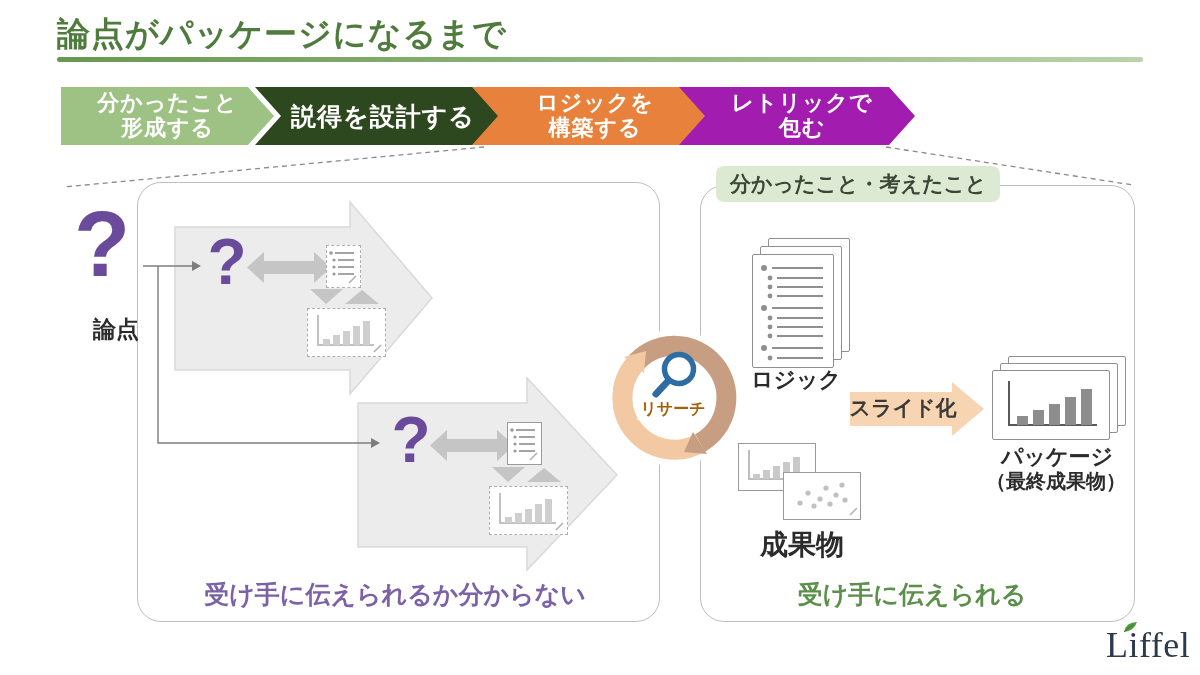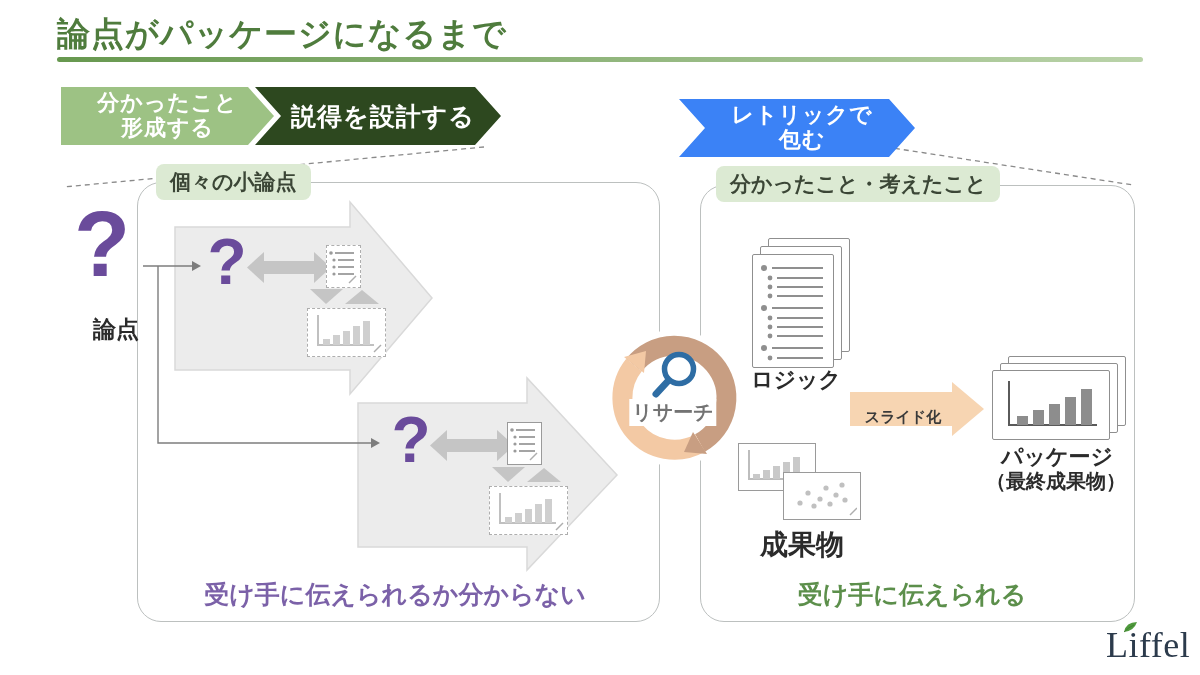--- a/index.html
+++ b/index.html
@@ -16,40 +16,40 @@
         background:linear-gradient(to right,#67984f,#bad3a9);}
   
   .step{top:87px;height:58px;display:flex;flex-direction:column;align-items:center;justify-content:center;
         color:#fff;font-weight:800;font-size:22px;line-height:1.12;letter-spacing:1px;text-align:center;}
   .step span{display:block;}
   .chev-first{clip-path:polygon(0 0,calc(100% - 26px) 0,100% 50%,calc(100% - 26px) 100%,0 100%);}
   .chev{clip-path:polygon(0 0,calc(100% - 26px) 0,100% 50%,calc(100% - 26px) 100%,0 100%,26px 50%);padding-left:10px;}
   .s1{left:61px;width:213px;background:#9dc284;}
   .s2{left:255px;width:236px;background:#2d481f;font-size:25px;}
   .s3{left:472px;width:226px;background:#e8813c;}
-  .s4{left:679px;width:226px;background:#3b82f6;margin-top:12px;}
+  .s4{left:679px;width:226px;background:#a21caf;}
   .s5{left:886px;width:254px;background:#2d481f;}
   
   .panel{background:#fff;border:1.6px solid #bcc0bf;border-radius:24px;}
   .panel-left{left:137px;top:182px;width:521px;height:438px;}
   .panel-right{left:700px;top:185px;width:433px;height:435px;}
   .tag{background:#dcead3;border-radius:8px;color:#3b4636;font-weight:800;font-size:21px;
        display:flex;align-items:center;justify-content:center;height:36px;padding:0 14px;white-space:nowrap;z-index:3;}
   .tag1{left:156px;top:164px;}
   .tag2{left:716px;top:166px;}
   
   .bigq{left:74px;top:198px;font-size:92px;font-weight:700;color:#6a4b9b;line-height:1;}
   .subq{font-size:64px;font-weight:700;color:#6a4b9b;line-height:1;z-index:3;}
   .q1{left:227px;top:230px;}
   .q2{left:411px;top:408px;}
   .lbl{font-weight:800;color:#2b2b2b;white-space:nowrap;z-index:3;}
   .issue-label{left:116px;top:314px;font-size:23px;}
-  .research-label{left:673px;top:399px;font-size:20px;color:#737373;background:#fff;padding:0 3px;z-index:3;}
+  .research-label{left:673px;top:399px;font-size:16px;color:#a16207;background:#fff;padding:0 3px;z-index:3;}
   .logic-label{left:796px;top:365px;font-size:22px;}
-  .slide-label{left:903px;top:408px;font-size:15px;color:#3a3a3a;z-index:3;}
+  .slide-label{left:903px;top:394px;font-size:21px;color:#3a3a3a;z-index:3;}
   .deliv-label{left:802px;top:526px;font-size:28px;}
   .pkg-label{left:1057px;top:442px;font-size:22px;}
   .pkg-sub{left:1056px;top:468px;font-size:20px;}
   .cap{font-size:25px;font-weight:800;white-space:nowrap;z-index:3;}
   .cap-purple{left:395px;top:578px;color:#7b61a8;}
   .cap-green{left:912px;top:578px;color:#5c8f4b;}
   
   .icon-box{background:#fff;z-index:3;}
   .dashed{border:1.6px dashed #aeaeae;}
   .solid{border:1.6px solid #9a9a9a;}
@@ -133,26 +133,29 @@
   <div class="abs rule"></div>
 
   <div class="abs step s1 chev-first z3">
     <span>分かったこと</span>
     <span>形成する</span>
   </div>
   <div class="abs step s2 chev z3">
     <span>説得を設計する</span>
     <span></span>
   </div>
+  <div class="abs step s3 chev z3">
+    <span>ロジックを</span>
+    <span>構築する</span>
+  </div>
   <div class="abs step s4 chev z3">
     <span>レトリックで</span>
     <span>包む</span>
   </div>
 
-  <div class="abs tag tag1">個々の小論点</div>
   <div class="abs tag tag2">分かったこと・考えたこと</div>
 
   <div class="abs bigq">?</div>
   <div class="abs lbl issue-label center">論点</div>
 
   <div class="abs subq q1 center">?</div>
   <div class="abs subq q2 center">?</div>
 
   <div class="abs icon-box dashed doc1">
     <svg width="30" height="38" viewBox="0 0 30 38">

